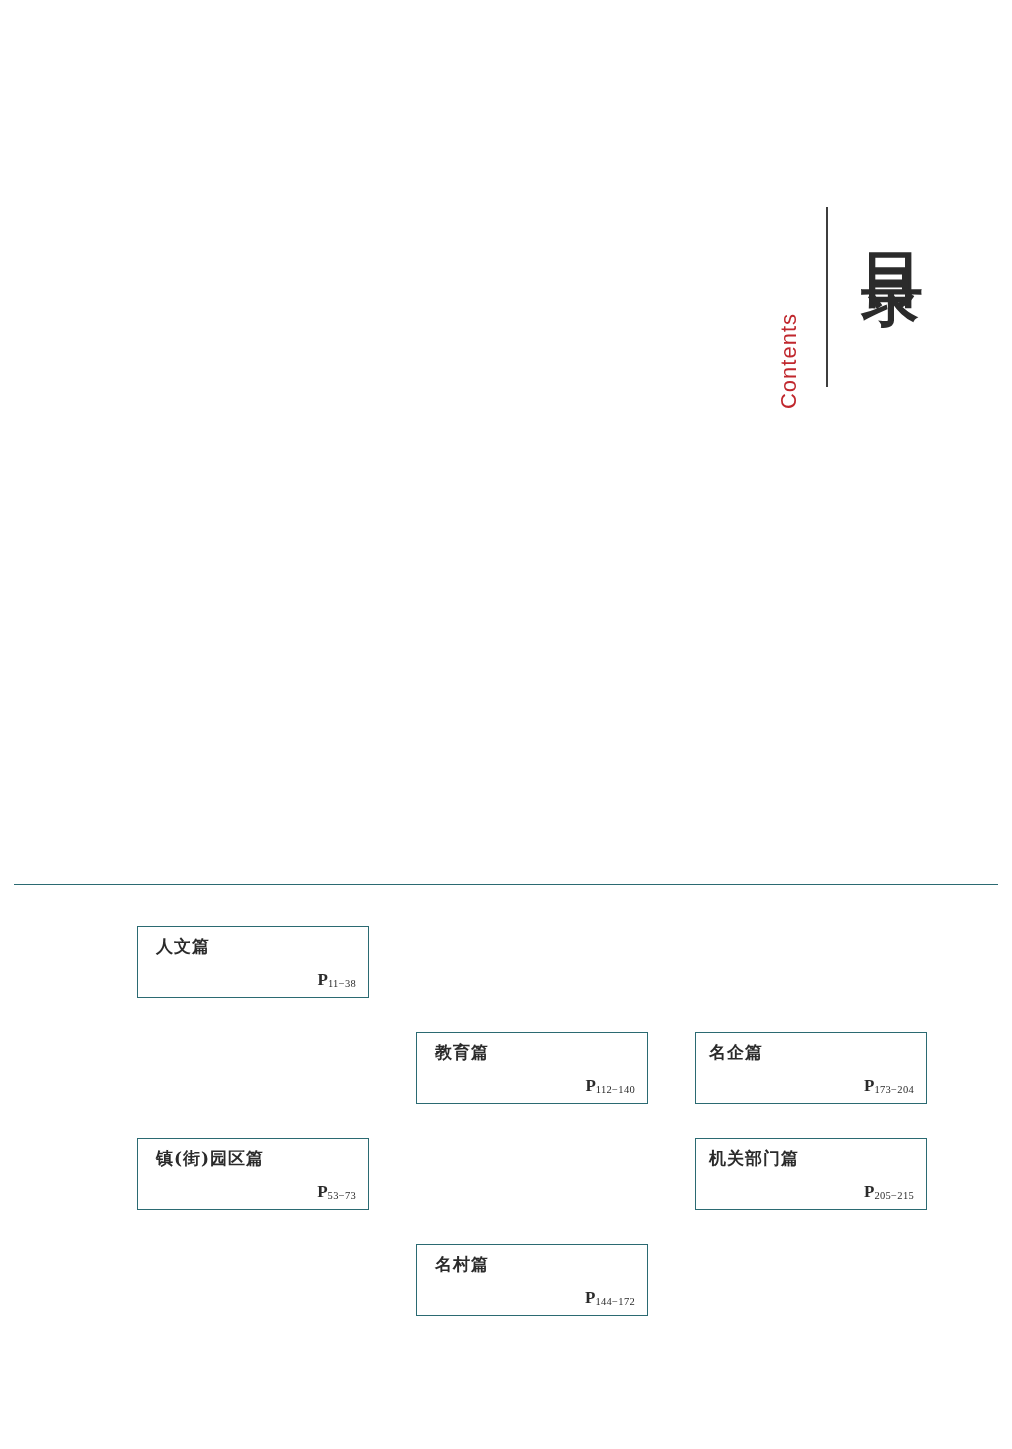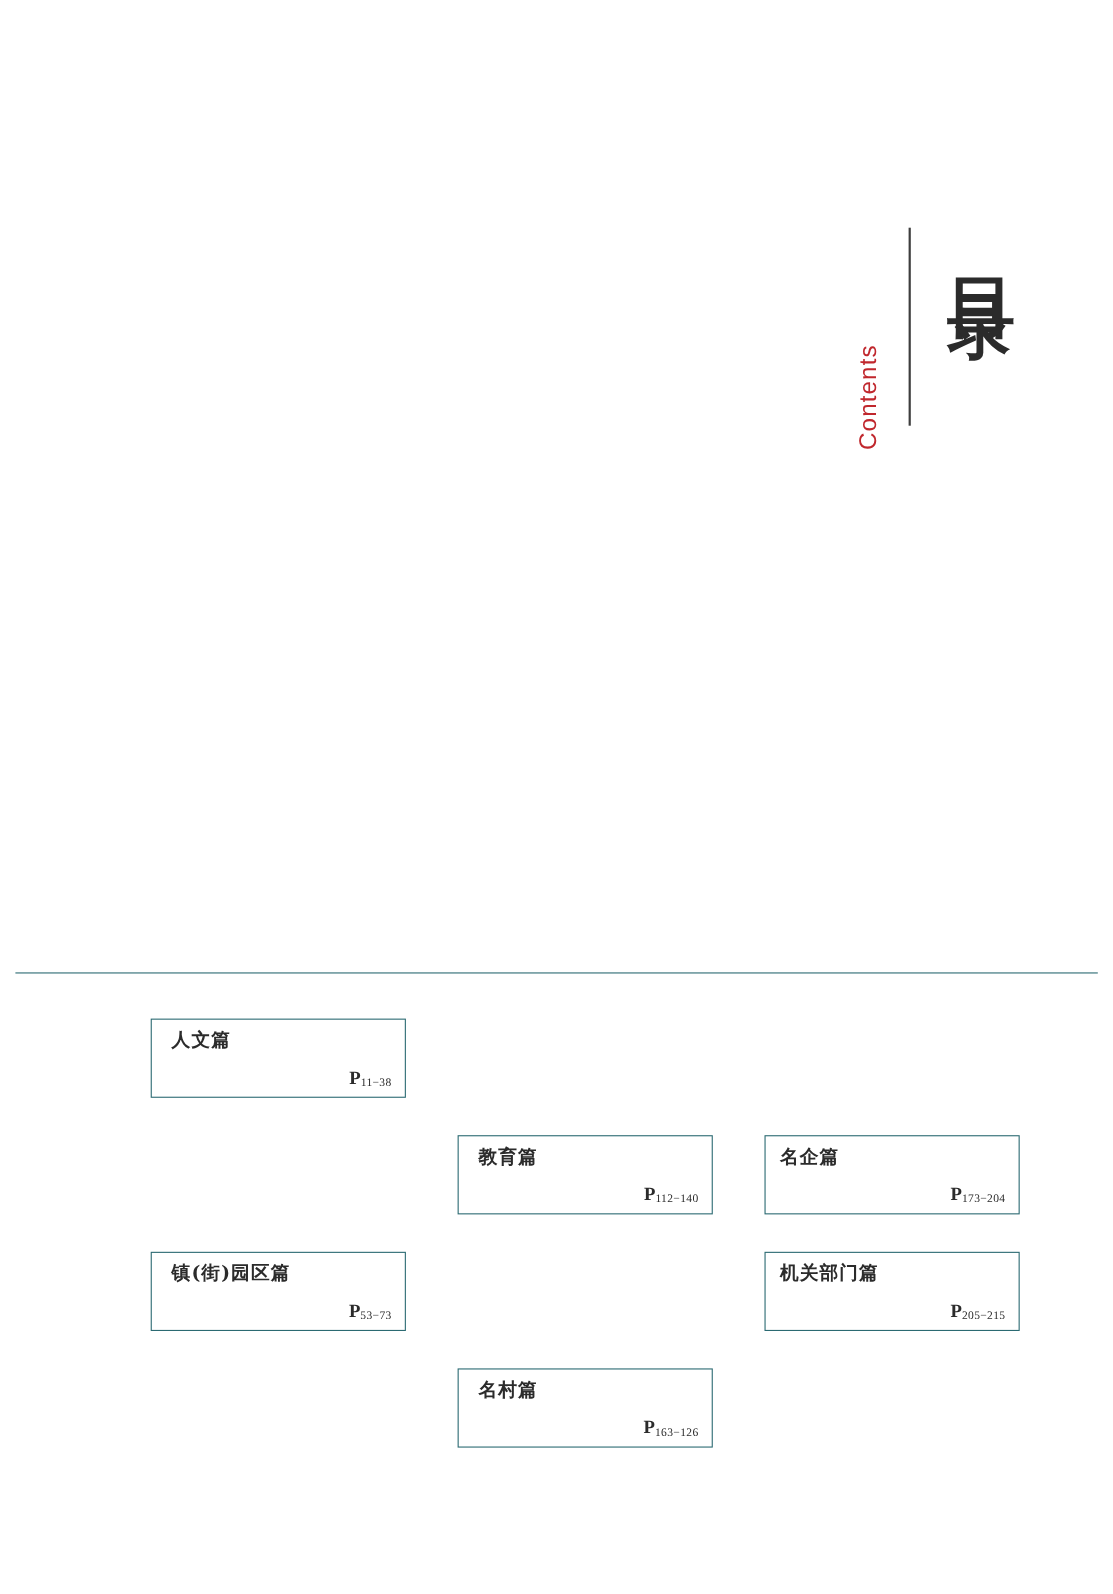--- a/index.html
+++ b/index.html
@@ -147,21 +147,21 @@
     <div class="card-label">教育篇</div>
     <div class="card-pages">
       <span class="p">P</span><span class="range">112−140</span>
     </div>
   </div>
 
 
   <div class="card col2" style="grid-row:4">
     <div class="card-label">名村篇</div>
     <div class="card-pages">
-      <span class="p">P</span><span class="range">163−126</span>
+      <span class="p">P</span><span class="range">144−172</span>
     </div>
   </div>
 
   <div class="card col3" style="grid-row:2">
     <div class="card-label">名企篇</div>
     <div class="card-pages">
       <span class="p">P</span><span class="range">173−204</span>
     </div>
   </div>
 

